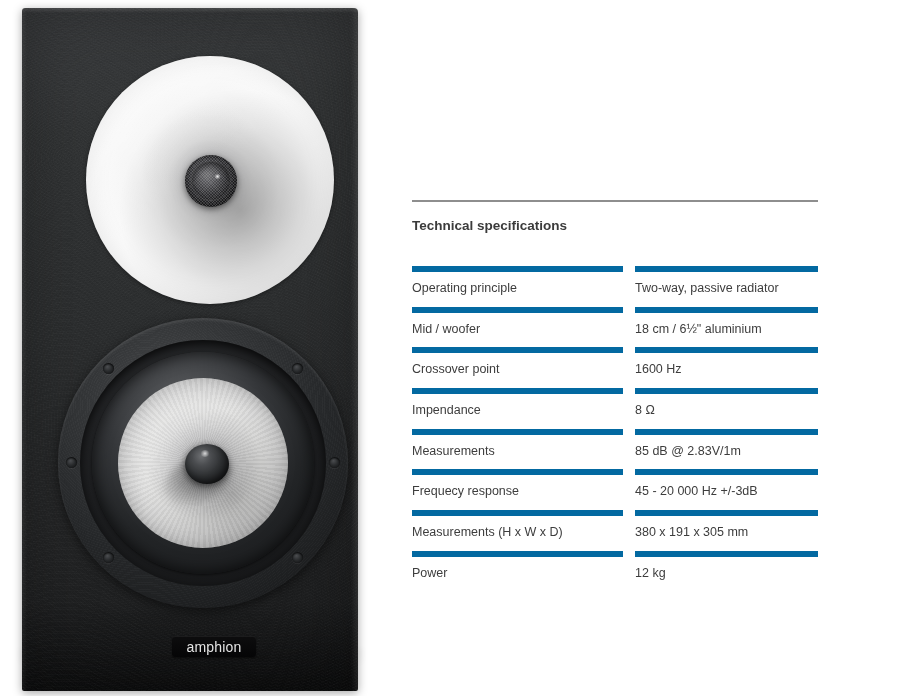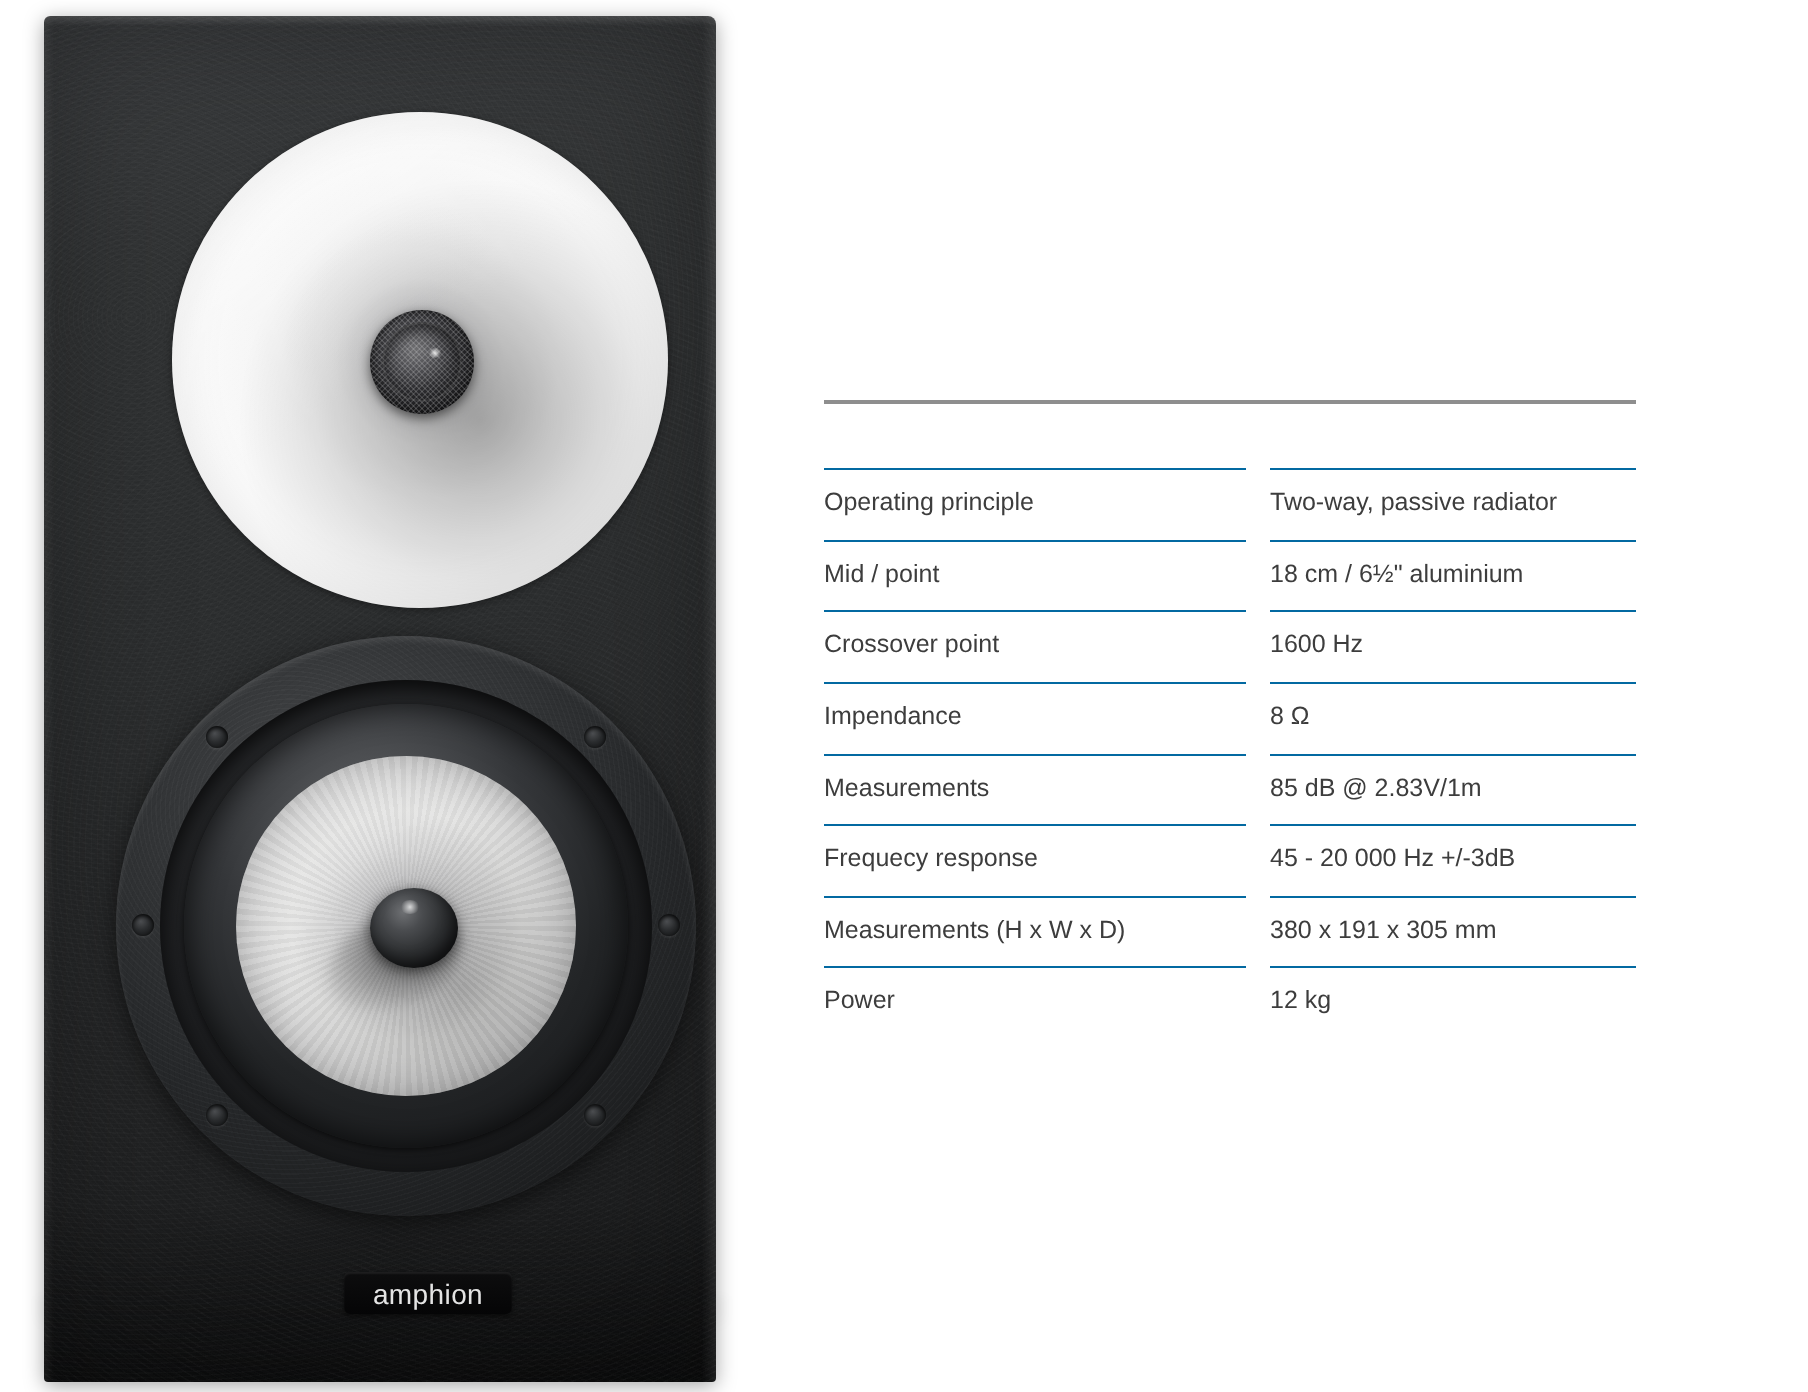--- a/index.html
+++ b/index.html
@@ -353,21 +353,21 @@
   .spec-table col.c-gap   { width: 12px;  }
   .spec-table col.c-value { width: 183px; }
 
   .spec-table td {
     font-size: 12.5px;
     color: #3d3d3d;
     padding: 0;
     vertical-align: top;
   }
   .cell-inner {
-    border-top: 1px solid #0369a1;
+    border-top: 6px solid #0369a1;
     padding: 9px 0 10px 0;
     line-height: 1.25;
     white-space: nowrap;
   }
   .cell-gap { border: 0; }
 </style>
 </head>
 <body>
 
 <div class="product-photo">
@@ -411,20 +411,21 @@
     <div class="brand-badge">
       <span class="brand-badge-text">amphion</span>
     </div>
   </div>
 </div>
 
 <section class="spec-panel">
 
   <div class="spec-top-rule"></div>
 
+  <h2 class="spec-heading">Technical specifications</h2>
 
   <table class="spec-table">
     <colgroup>
       <col class="c-label">
         <col class="c-gap">
         <col class="c-value">
     </colgroup>
     <tbody>
 
       <tr>
@@ -433,21 +434,21 @@
         </td>
         <td class="cell-gap"></td>
         <td>
           <div class="cell-inner">Two-way, passive radiator</div>
         </td>
       </tr>
 
 
       <tr>
         <td>
-          <div class="cell-inner">Mid / point</div>
+          <div class="cell-inner">Mid / woofer</div>
         </td>
         <td class="cell-gap"></td>
         <td>
           <div class="cell-inner">18 cm / 6½" aluminium</div>
         </td>
       </tr>
 
       <tr>
         <td>
           <div class="cell-inner">Crossover point</div>

